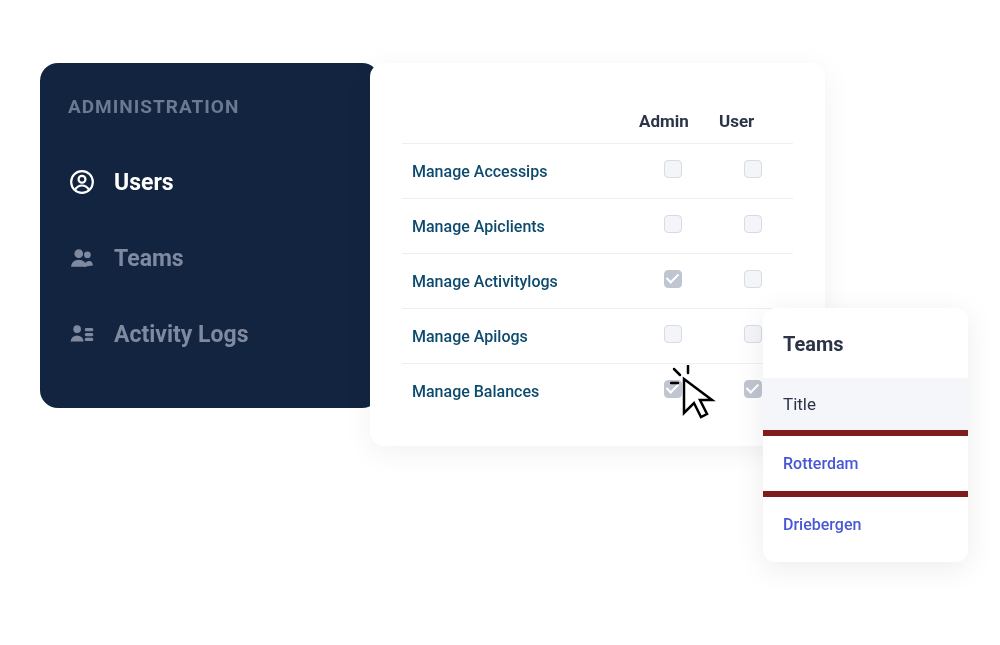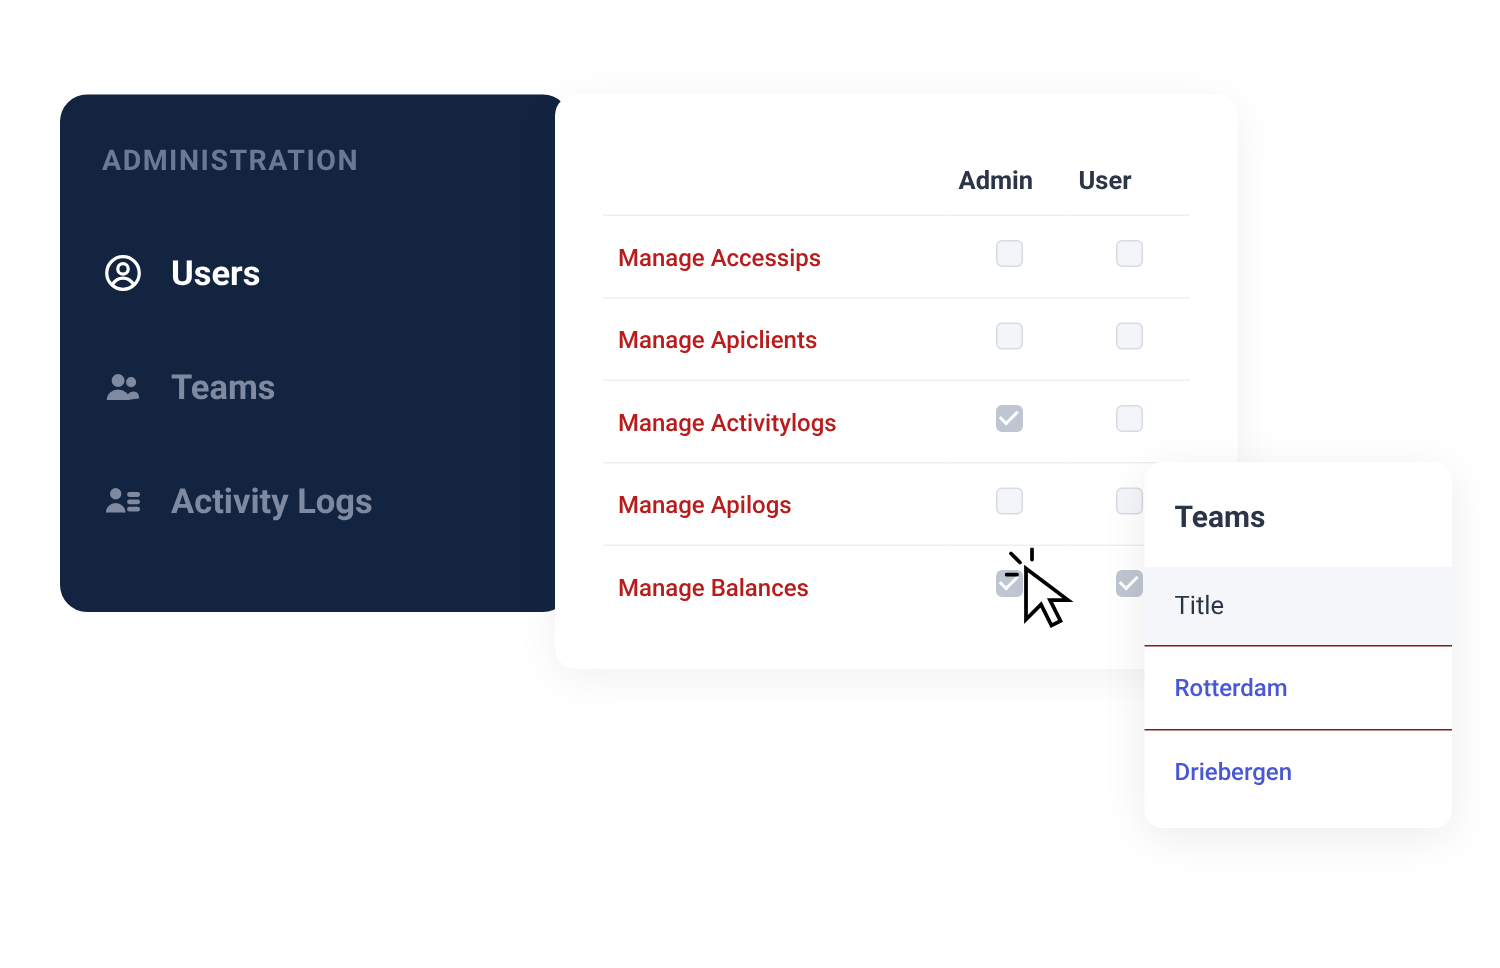--- a/index.html
+++ b/index.html
@@ -77,21 +77,21 @@
     text-align: left;
     color: #2c3447;
     font-size: 17px;
     font-weight: 700;
     padding: 12px 6px;
   }
   .perm-table th:first-child { text-align: left; }
   .perm-table td {
     padding: 16px 6px;
     border-top: 1px solid #eceff3;
-    color: #b91c1c;
+    color: #0c4a6e;
     font-size: 16px;
     font-weight: 500;
   }
   .perm-table td:first-child { text-align: left; padding-left: 10px; }
   .perm-table td.cb-cell { text-align: center; width: 80px; }
   .cb {
     display: inline-block;
     width: 18px;
     height: 18px;
     border-radius: 4px;
@@ -149,21 +149,21 @@
     color: #2c3447;
     font-size: 17px;
     font-weight: 400;
     padding: 16px 20px;
   }
   .teams-row {
     padding: 18px 20px;
     color: #4757d6;
     font-size: 16px;
     font-weight: 500;
-    border-top: 1px solid #7f1d1d;
+    border-top: 6px solid #7f1d1d;
     cursor: pointer;
   }
 </style>
 </head>
 <body>
 
 <div class="sidebar">
   <div class="sidebar-heading">ADMINISTRATION</div>
 
   <div class="sidebar-item active">

